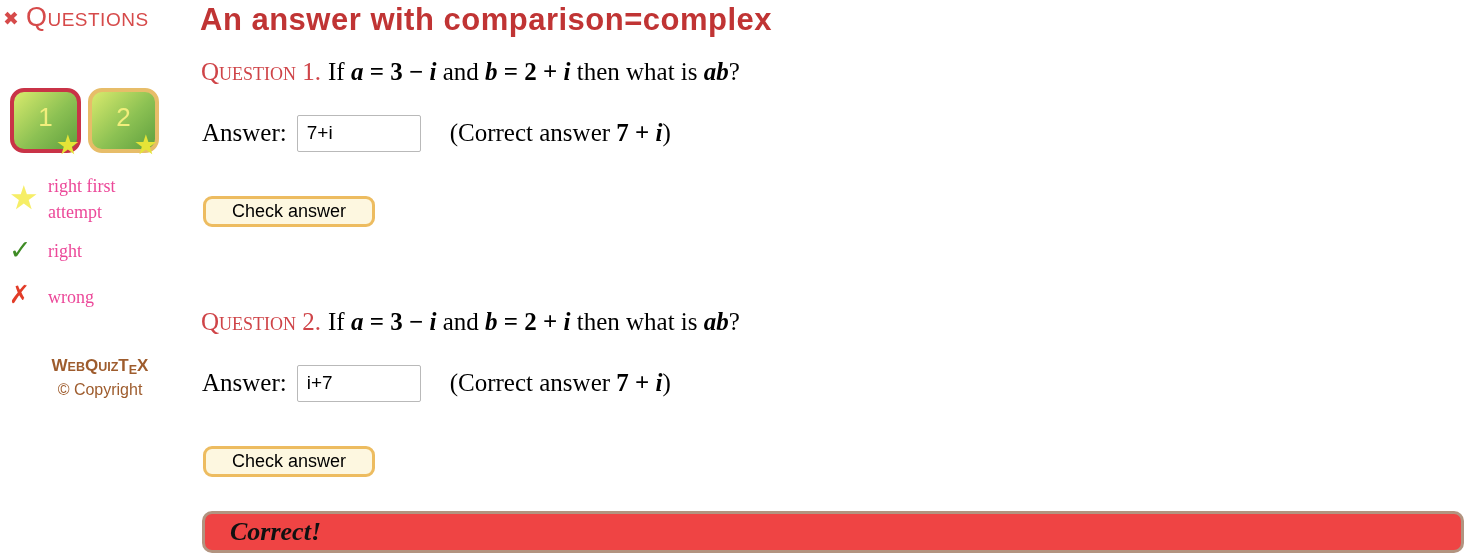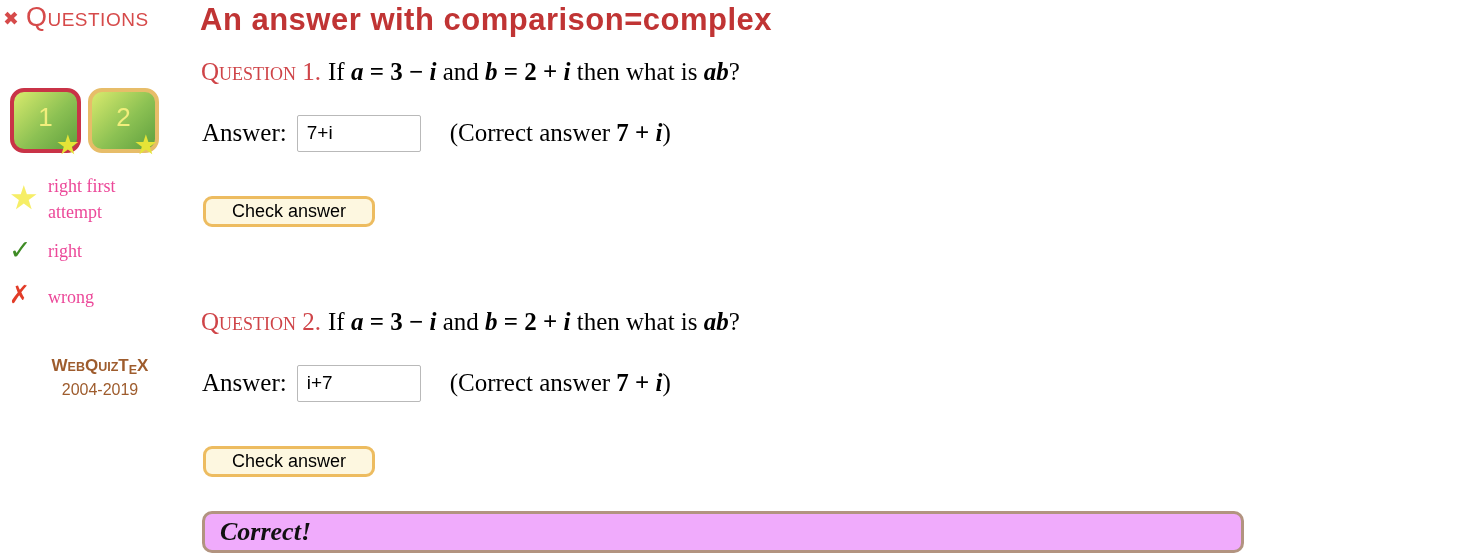--- a/index.html
+++ b/index.html
@@ -61,23 +61,23 @@
                font-family:"Liberation Sans", sans-serif; font-size:19px; padding:0 4px 0 9px; color:#000; }
   .correct-note { margin-left:29px; }
 
   .check-btn { position:absolute; left:203px; width:172px; height:31px; box-sizing:border-box;
                border:3px solid #edbc60; border-radius:9px; background:#fdf7e0;
                font-family:"Liberation Sans", sans-serif; font-size:18px; color:#000;
                display:flex; align-items:center; justify-content:center; cursor:pointer; padding:0; }
   .check-btn-1 { top:196px; }
   .check-btn-2 { top:446px; }
 
-  .banner { position:absolute; left:202px; top:511px; width:1042px; height:42px; box-sizing:border-box;
-            border:3px solid #b29480; border-radius:10px; background:#f0abfc;
-            display:flex; align-items:center; padding-left:15px; }
+  .banner { position:absolute; left:202px; top:511px; width:1262px; height:42px; box-sizing:border-box;
+            border:3px solid #b29480; border-radius:10px; background:#ef4444;
+            display:flex; align-items:center; padding-left:25px; }
   .banner-text { font-family:"Liberation Serif", serif; font-style:italic; font-weight:700; font-size:26px; color:#111; }
 </style>
 </head>
 <body>
 
 <div class="side-header">
   <span class="x-icon">✖</span>
   <span class="side-title">Questions</span>
 </div>
 
@@ -92,21 +92,21 @@
 
 <span class="lg-icon lg-star">★</span>
 <span class="lg-label lg-label-1">right first attempt</span>
 <span class="lg-icon lg-check">✓</span>
 <span class="lg-label lg-label-2">right</span>
 <span class="lg-icon lg-cross">✗</span>
 <span class="lg-label lg-label-3">wrong</span>
 
 <div class="footer">
   <div class="brand"><span>W</span><span class="sc">EB</span><span>Q</span><span class="sc">UIZ</span><span>T</span><span class="lowe">E</span><span>X</span></div>
-  <div class="copy">2004-2019</div>
+  <div class="copy">© Copyright</div>
 </div>
 
 <h1 class="page-title">An answer with comparison=complex</h1>
 
 <div class="q-row q-row-1">
   <span class="q-label">Question 1.</span><span>If </span><span class="mi">a</span><span class="mn"> = 3 − </span><span class="mi">i</span><span> and </span><span class="mi">b</span><span class="mn"> = 2 + </span><span class="mi">i</span><span> then what is </span><span class="mi">ab</span><span>?</span>
 </div>
 
 <div class="ans-row ans-row-1">
   <span>Answer:</span>

